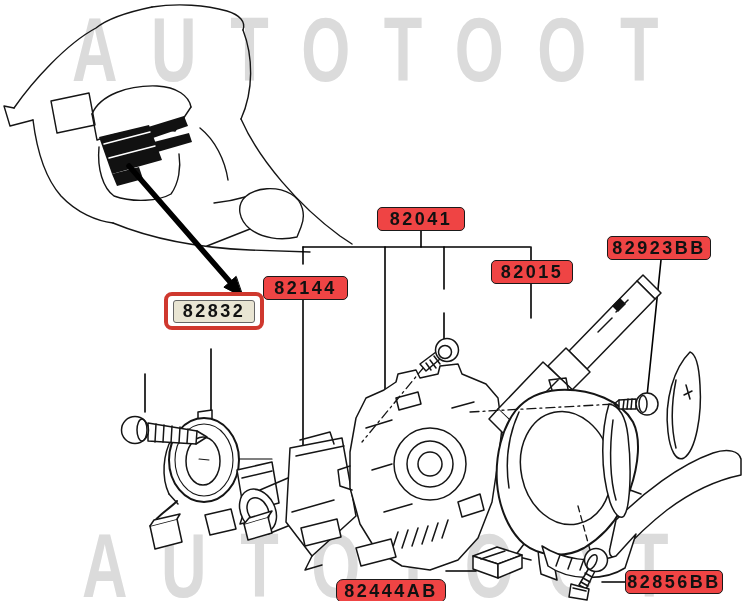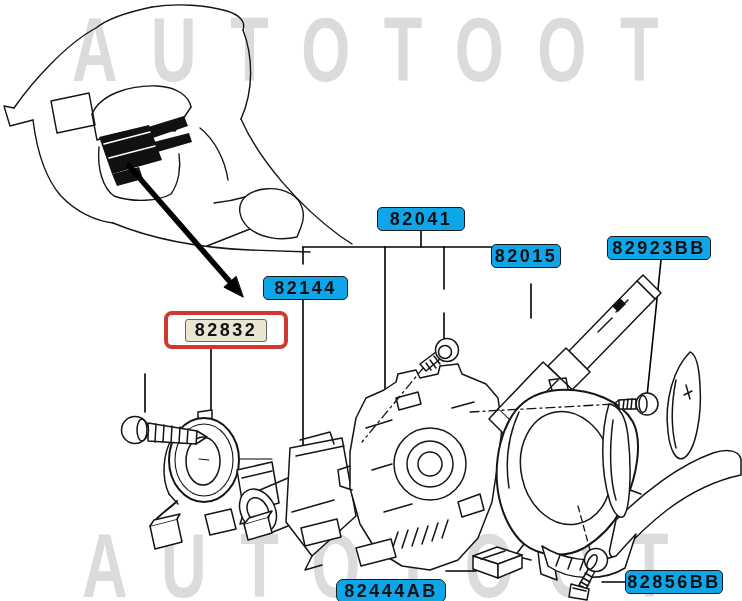--- a/index.html
+++ b/index.html
@@ -10,21 +10,21 @@
   .watermark{
     position:absolute;z-index:1;color:#dbdbdb;font-weight:bold;
     font-size:90px;line-height:84px;letter-spacing:48px;white-space:nowrap;
     transform:scaleX(0.70);transform-origin:0 50%;user-select:none;
   }
   .wm-top{left:72px;top:8px;}
   .wm-bottom{left:82px;top:524px;}
   svg.art{position:absolute;left:0;top:0;z-index:2;}
   .plabel{
     position:absolute;z-index:3;box-sizing:border-box;height:24px;
-    background:#0ea5e9;border:1.6px solid #1a1a1a;border-radius:5px;
+    background:#ef4444;border:1.6px solid #1a1a1a;border-radius:5px;
     display:flex;align-items:center;justify-content:center;
     font-weight:bold;font-size:18px;letter-spacing:2.5px;color:#111;
     white-space:nowrap;padding:0 4px;
   }
   .hl-wrap{
     position:absolute;z-index:3;box-sizing:border-box;
     border:4px solid #cf382e;border-radius:8px;background:#fff;
     display:flex;align-items:center;justify-content:center;
   }
   .hl-inner{
@@ -248,28 +248,28 @@
       <path d="M481,559 L505,551"></path>
     </g>
   </svg>
 
   <div class="plabel" style="left:377px;top:207px;width:88px;">
       <span>82041</span>
     </div>
   <div class="plabel" style="left:263px;top:264px;width:85px;margin-top:12px;">
       <span>82144</span>
     </div>
-  <div class="plabel" style="left:491px;top:244px;width:70px;text-align:right;">
+  <div class="plabel" style="left:491px;top:260px;width:82px;text-align:right;">
       <span>82015</span>
     </div>
   <div class="plabel" style="left:607px;top:236px;width:104px;">
       <span>82923BB</span>
     </div>
 
-  <div class="hl-wrap" style="left:164px;top:311px;width:124px;height:38px;">
+  <div class="hl-wrap" style="left:164px;top:292px;width:100px;height:38px;">
     <div class="hl-inner">
         <span>82832</span>
       </div>
   </div>
 
   <div class="plabel" style="left:336px;top:579px;width:110px;border-radius:7px;">
       <span>82444AB</span>
     </div>
   <div class="plabel" style="left:625px;top:570px;width:98px;">
       <span>82856BB</span>

